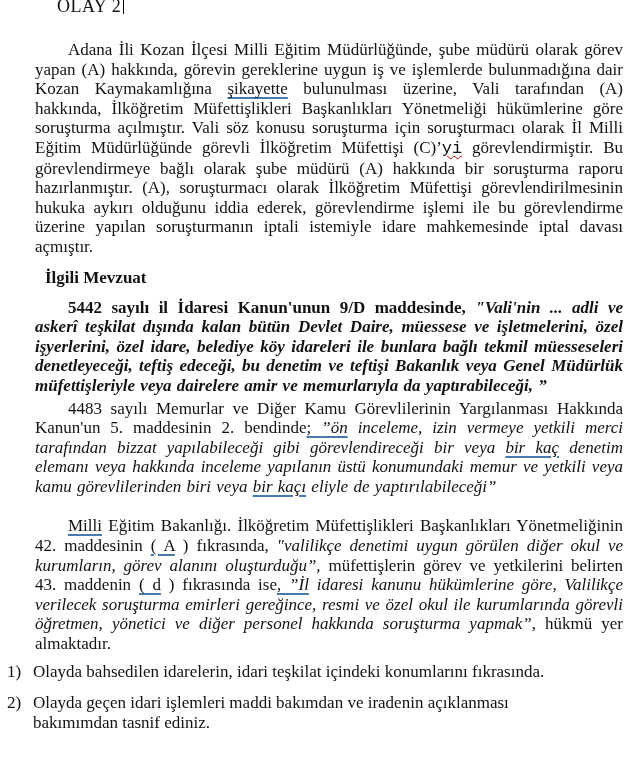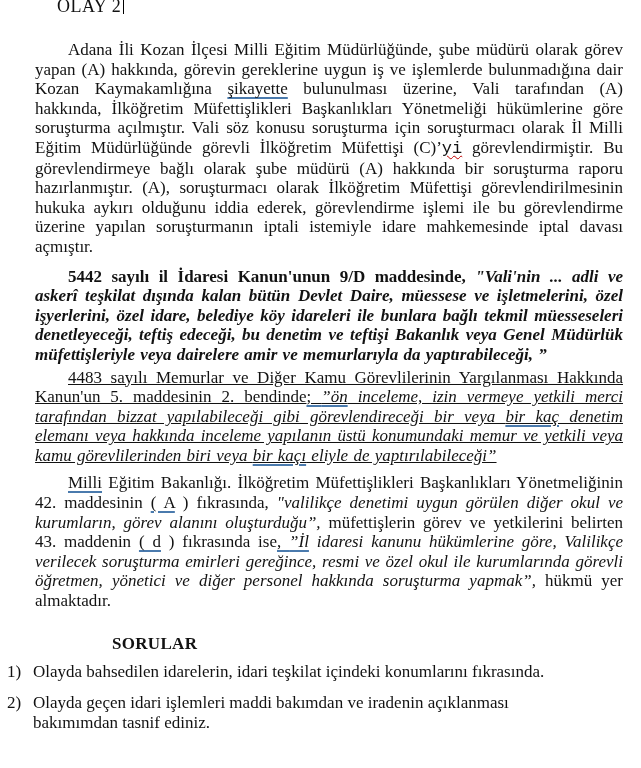--- a/index.html
+++ b/index.html
@@ -14,22 +14,22 @@
   .doc-title { font-size:18px; line-height:20px; margin-left:22px; letter-spacing:.5px; }
   .cursor { display:inline-block; width:1px; height:15px; background:#000; vertical-align:-2px; margin-left:2px; }
 
   .para {
     font-size:17px; line-height:19.6px; text-align:justify; text-indent:33px;
     word-spacing:1px;
   }
   .p1 { margin-top:24px; }
   .h-mevzuat { margin-top:11px; margin-left:10px; font-size:17px; line-height:20px; font-weight:bold; }
   .p5442 { margin-top:10px;font-weight:bold; }
-  .p4483 { margin-top:3px;text-decoration:underline; }
-  .pmilli { margin-top:8px; }
+  .p4483 { margin-top:3px; }
+  .pmilli { margin-top:20px; }
   .h-sorular { margin-top:23px; margin-left:77px; font-size:17px; line-height:20px; font-weight:bold; letter-spacing:.3px; }
 
   .it { font-style:italic; }
   .u-blue {
     text-decoration:underline; text-decoration-color:#4a7aad;
     text-decoration-thickness:1.5px; text-underline-offset:2.5px;
   }
   .u-red {
     text-decoration:underline wavy #c00000;
     text-decoration-thickness:1px; text-underline-offset:2px;font-family:Liberation Mono, monospace;
@@ -44,28 +44,28 @@
 </head>
 <body>
 
 <div class="page">
   <div class="content">
 
     <div class="doc-title"><span>OLAY 2</span><span class="cursor"></span></div>
 
     <p class="para p1"><span>Adana İli Kozan İlçesi Milli Eğitim Müdürlüğünde, şube müdürü olarak görev yapan (A) hakkında, görevin gereklerine uygun iş ve işlemlerde bulunmadığına dair Kozan Kaymakamlığına </span><span class="u-blue">şikayette</span><span> bulunulması üzerine, Vali tarafından (A) hakkında, İlköğretim Müfettişlikleri Başkanlıkları Yönetmeliği hükümlerine göre soruşturma açılmıştır. Vali söz konusu soruşturma için soruşturmacı olarak İl Milli Eğitim Müdürlüğünde görevli İlköğretim Müfettişi (C)’</span><span class="u-red">yi</span><span> görevlendirmiştir. Bu görevlendirmeye bağlı olarak şube müdürü (A) hakkında bir soruşturma raporu hazırlanmıştır. (A), soruşturmacı olarak İlköğretim Müfettişi görevlendirilmesinin hukuka aykırı olduğunu iddia ederek, görevlendirme işlemi ile bu görevlendirme üzerine yapılan soruşturmanın iptali istemiyle idare mahkemesinde iptal davası açmıştır.</span></p>
 
+    <h3 class="h-mevzuat">İlgili Mevzuat</h3>
 
     <p class="para p5442"><span>5442 sayılı il İdaresi Kanun'unun 9/D maddesinde, </span><span class="it">"Vali'nin ... adli ve askerî teşkilat dışında kalan bütün Devlet Daire, müessese ve işletmelerini, özel işyerlerini, özel idare, belediye köy idareleri ile bunlara bağlı tekmil müesseseleri denetleyeceği, teftiş edeceği, bu denetim ve teftişi Bakanlık veya Genel Müdürlük müfettişleriyle veya dairelere amir ve memurlarıyla da yaptırabileceği, ”</span></p>
 
     <p class="para p4483"><span>4483 sayılı Memurlar ve Diğer Kamu Görevlilerinin Yargılanması Hakkında Kanun'un 5. maddesinin 2. bendinde</span><span class="u-blue">; </span><span class="it u-blue">”ön</span><span class="it"> inceleme, izin vermeye yetkili merci tarafından bizzat yapılabileceği gibi görevlendireceği bir veya </span><span class="it u-blue">bir kaç</span><span class="it"> denetim elemanı veya hakkında inceleme yapılanın üstü konumundaki memur ve yetkili veya kamu görevlilerinden biri veya </span><span class="it u-blue">bir kaçı</span><span class="it"> eliyle de yaptırılabileceği”</span></p>
 
     <p class="para pmilli"><span class="u-blue">Milli</span><span> Eğitim Bakanlığı. İlköğretim Müfettişlikleri Başkanlıkları Yönetmeliğinin 42. maddesinin </span><span class="u-blue">( A</span><span> ) fıkrasında, </span><span class="it">"valilikçe denetimi uygun görülen diğer okul ve kurumların, görev alanını oluşturduğu”,</span><span> müfettişlerin görev ve yetkilerini belirten 43. maddenin </span><span class="u-blue">( d</span><span> ) fıkrasında ise</span><span class="u-blue">, </span><span class="it u-blue">”İl</span><span class="it"> idaresi kanunu hükümlerine göre, Valilikçe verilecek soruşturma emirleri gereğince, resmi ve özel okul ile kurumlarında görevli öğretmen, yönetici ve diğer personel hakkında soruşturma yapmak”, </span><span>hükmü yer almaktadır.</span></p>
 
-    <h3 class="h-sorular">SORULAR</h3>
 
     <div class="questions">
 
       <div class="q-item first">
         <span class="q-num">1)</span>
         <span class="q-text">Olayda bahsedilen idarelerin, idari teşkilat içindeki konumlarını fıkrasında.</span>
       </div>
 
       <div class="q-item">
         <span class="q-num">2)</span>

